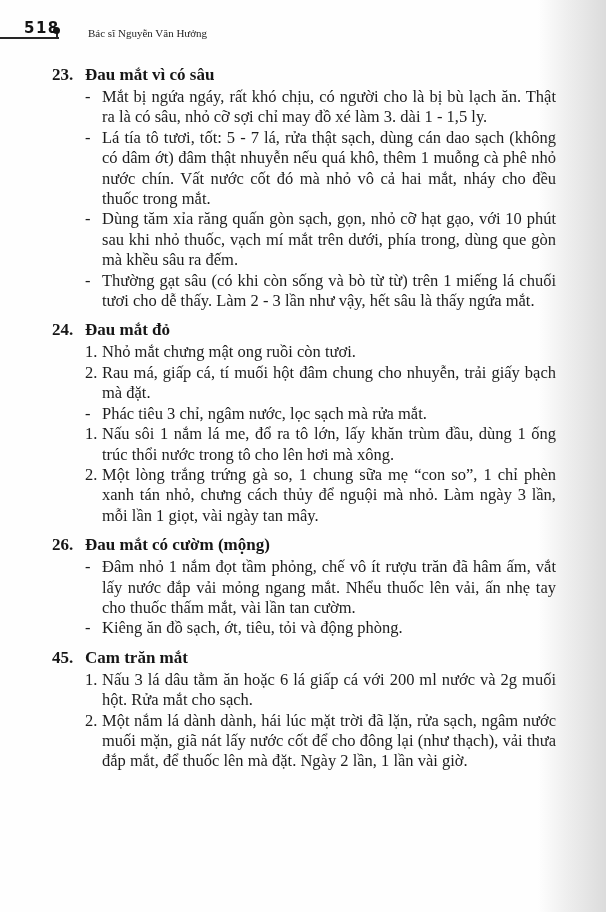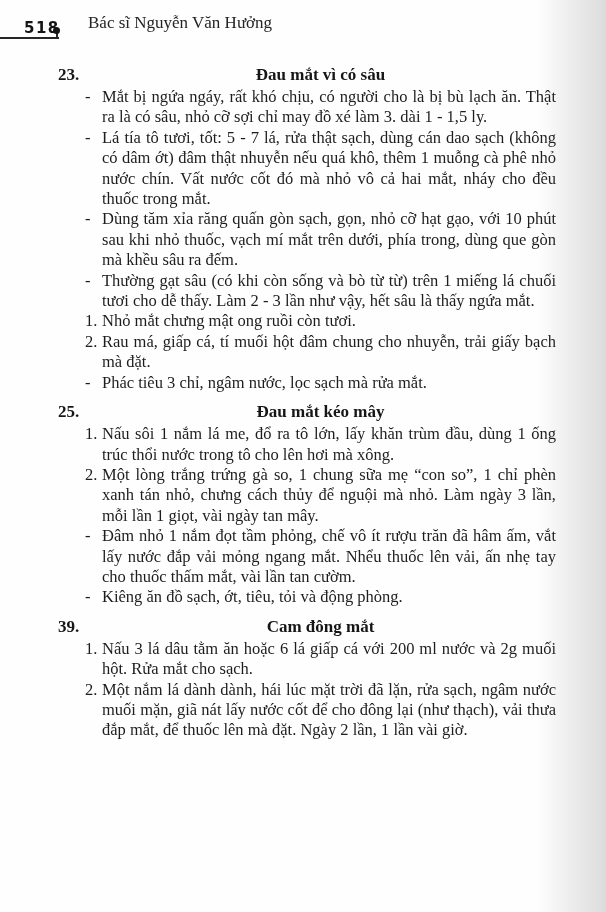--- a/index.html
+++ b/index.html
@@ -67,42 +67,41 @@
     left: 53px;
     top: 27px;
     width: 7px;
     height: 7px;
     border-radius: 50%;
     background: #141414;
   }
   .header-title {
     position: absolute;
     left: 88px;
-    top: 13px;
-    font-size: 17px;
+    top: 27px;
+    font-size: 11px;
     color: #242424;
     white-space: nowrap;
   }
 
   
   .content {
     position: absolute;
     left: 52px;
     top: 56px;
     width: 504px;
   }
   .section { margin: 0; }
   .section-heading {
     display: flex;
     margin: 9px 0 2px 0;
     font-size: 17px;
     font-weight: bold;
     line-height: 20px;
     color: #161616;
-    text-align: center;
   }
   .sec-num {
     flex: none;
     width: 33px;
   }
   .sec-title { flex: 1; }
   .item {
     display: flex;
     margin-left: 33px;
     font-size: 16.5px;
@@ -151,61 +150,65 @@
         <div class="item">
           <span class="marker">-</span>
           <span class="itext">Dùng tăm xỉa răng quấn gòn sạch, gọn, nhỏ cỡ hạt gạo, với 10 phút sau khi nhỏ thuốc, vạch mí mắt trên dưới, phía trong, dùng que gòn mà khều sâu ra đếm.</span>
         </div>
         <div class="item">
           <span class="marker">-</span>
           <span class="itext">Thường gạt sâu (có khi còn sống và bò từ từ) trên 1 miếng lá chuối tươi cho dễ thấy. Làm 2 - 3 lần như vậy, hết sâu là thấy ngứa mắt.</span>
         </div>
       </section>
       <section class="section">
+        <h2 class="section-heading">
+          <span class="sec-num">24.</span>
+          <span class="sec-title">Đau mắt đỏ</span>
+        </h2>
         <div class="item">
           <span class="marker">1.</span>
           <span class="itext">Nhỏ mắt chưng mật ong ruồi còn tươi.</span>
         </div>
         <div class="item">
           <span class="marker">2.</span>
           <span class="itext">Rau má, giấp cá, tí muối hột đâm chung cho nhuyễn, trải giấy bạch mà đặt.</span>
         </div>
         <div class="item">
           <span class="marker">-</span>
           <span class="itext">Phác tiêu 3 chỉ, ngâm nước, lọc sạch mà rửa mắt.</span>
         </div>
       </section>
       <section class="section">
-        <h2 class="section-heading">
-          <span class="sec-num">25.</span>
-          <span class="sec-title">Đau mắt kéo mây</span>
-        </h2>
         <div class="item">
           <span class="marker">1.</span>
           <span class="itext">Nấu sôi 1 nắm lá me, đổ ra tô lớn, lấy khăn trùm đầu, dùng 1 ống trúc thổi nước trong tô cho lên hơi mà xông.</span>
         </div>
         <div class="item">
           <span class="marker">2.</span>
           <span class="itext">Một lòng trắng trứng gà so, 1 chung sữa mẹ “con so”, 1 chỉ phèn xanh tán nhỏ, chưng cách thủy để nguội mà nhỏ. Làm ngày 3 lần, mỗi lần 1 giọt, vài ngày tan mây.</span>
         </div>
       </section>
       <section class="section">
+        <h2 class="section-heading">
+          <span class="sec-num">26.</span>
+          <span class="sec-title">Đau mắt có cườm (mộng)</span>
+        </h2>
         <div class="item">
           <span class="marker">-</span>
           <span class="itext">Đâm nhỏ 1 nắm đọt tầm phỏng, chế vô ít rượu trăn đã hâm ấm, vắt lấy nước đắp vải mỏng ngang mắt. Nhểu thuốc lên vải, ấn nhẹ tay cho thuốc thấm mắt, vài lần tan cườm.</span>
         </div>
         <div class="item">
           <span class="marker">-</span>
           <span class="itext">Kiêng ăn đồ sạch, ớt, tiêu, tỏi và động phòng.</span>
         </div>
       </section>
       <section class="section">
         <h2 class="section-heading">
-          <span class="sec-num">39.</span>
-          <span class="sec-title">Cam đông mắt</span>
+          <span class="sec-num">45.</span>
+          <span class="sec-title">Cam trăn mắt</span>
         </h2>
         <div class="item">
           <span class="marker">1.</span>
           <span class="itext">Nấu 3 lá dâu tằm ăn hoặc 6 lá giấp cá với 200 ml nước và 2g muối hột. Rửa mắt cho sạch.</span>
         </div>
         <div class="item">
           <span class="marker">2.</span>
           <span class="itext">Một nắm lá dành dành, hái lúc mặt trời đã lặn, rửa sạch, ngâm nước muối mặn, giã nát lấy nước cốt để cho đông lại (như thạch), vải thưa đắp mắt, để thuốc lên mà đặt. Ngày 2 lần, 1 lần vài giờ.</span>
         </div>
       </section>

